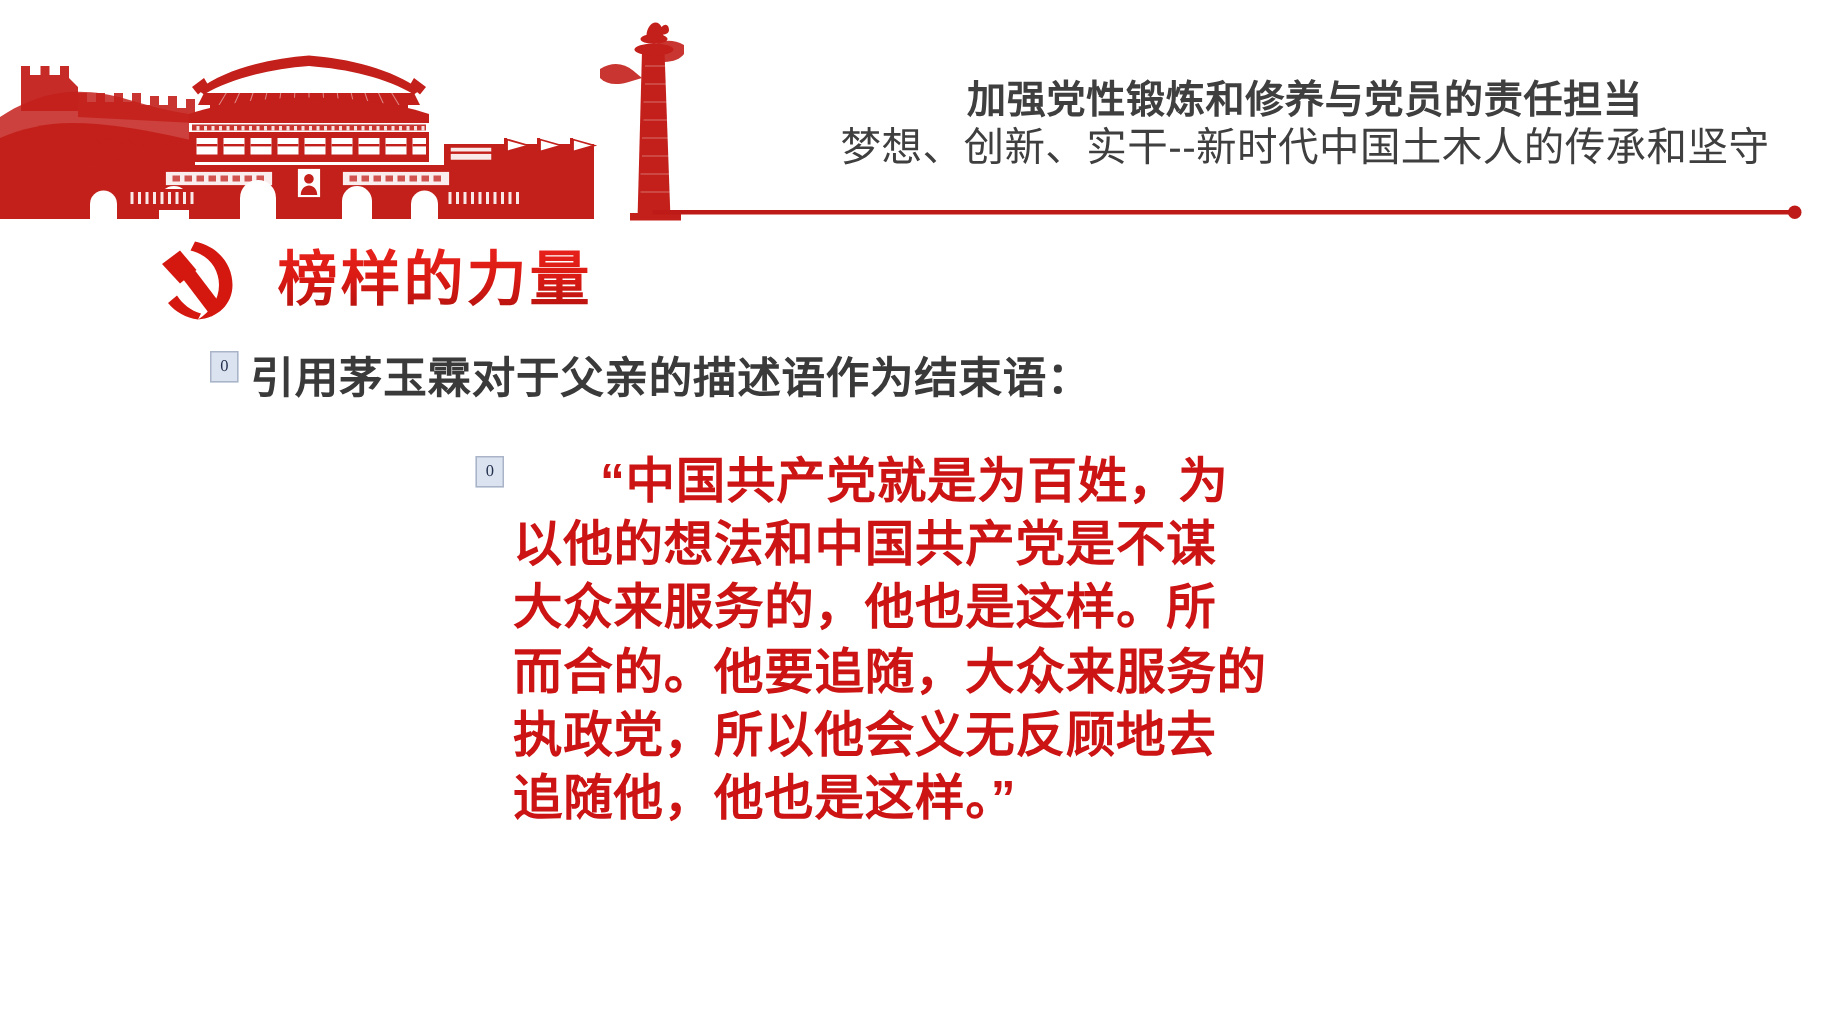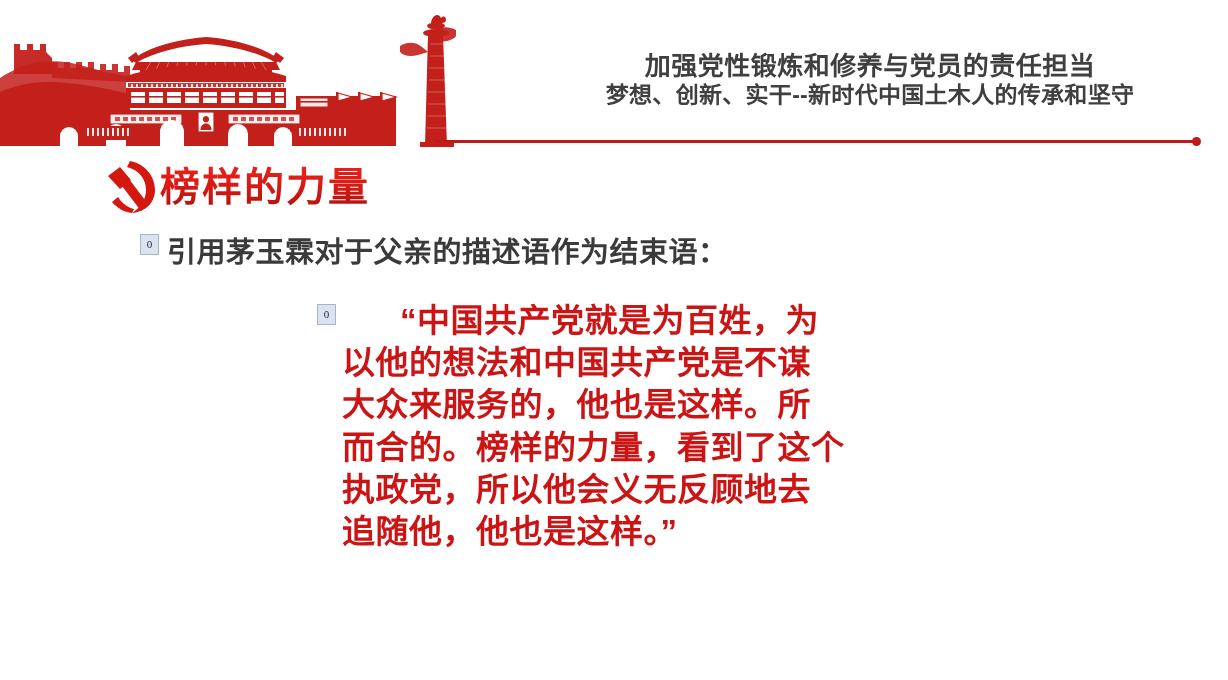--- a/index.html
+++ b/index.html
@@ -40,22 +40,22 @@
     color: #3f3f3f;
     line-height: 1.12;
   }
   #header-title .line1 {
     font-size: 26px;
     font-weight: bold;
     letter-spacing: 0.5px;
     white-space: nowrap;
   }
   #header-title .line2 {
-    font-size: 23px;
-    font-weight: bold;
+    font-size: 27px;
+    font-weight: normal;
     letter-spacing: 0.3px;
     white-space: nowrap;
     margin-top: 2px;
   }
 
   
   #divider {
     position: absolute;
     left: 435px;
     top: 139px;
@@ -81,21 +81,21 @@
     background: #BE1A17;
   }
 
   
   #section-heading {
     position: absolute;
     left: 100px;
     top: 158px;
     display: flex;
     align-items: center;
-    gap: 0;
+    gap: 25px;
   }
   #party-emblem {
     width: 60px;
     height: 58px;
     flex: 0 0 auto;
   }
   #party-emblem svg { display: block; }
   #section-heading .heading-text {
     font-size: 40px;
     font-weight: bold;
@@ -407,19 +407,19 @@
     <span class="ph-marker">0</span>
     <span class="intro-text">引用茅玉霖对于父亲的描述语作为结束语：</span>
   </div>
 
   <div id="quote-block">
     <span class="ph-marker">0</span>
     <div class="quote-body">
       <span class="qline first">“中国共产党就是为百姓，为</span>
       <span class="qline">以他的想法和中国共产党是不谋</span>
       <span class="qline">大众来服务的，他也是这样。所</span>
-      <span class="qline">而合的。榜样的力量，看到了这个</span>
+      <span class="qline">而合的。他要追随，大众来服务的</span>
       <span class="qline">执政党，所以他会义无反顾地去</span>
       <span class="qline">追随他，他也是这样。”</span>
     </div>
   </div>
 
 </div>
 
 </body></html>

